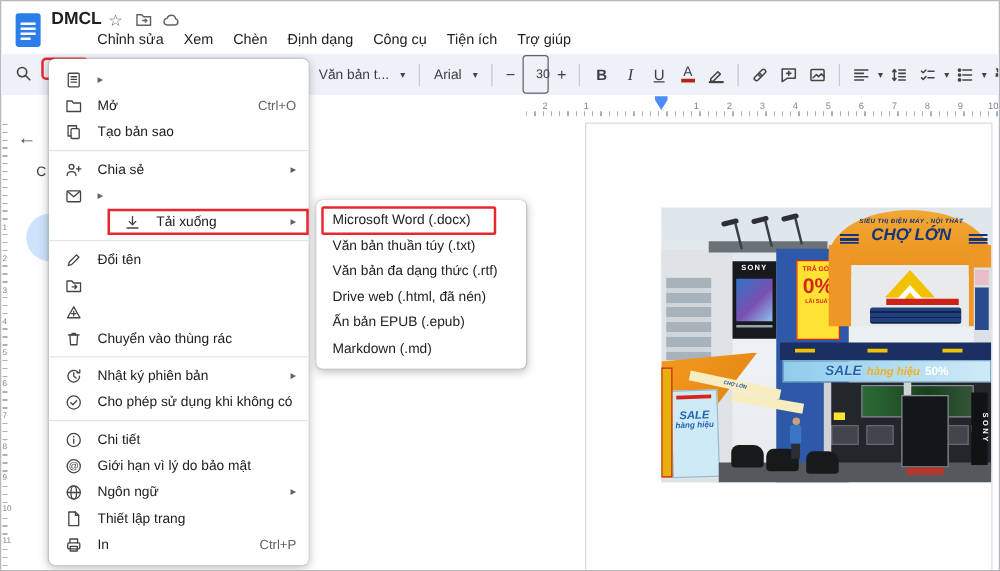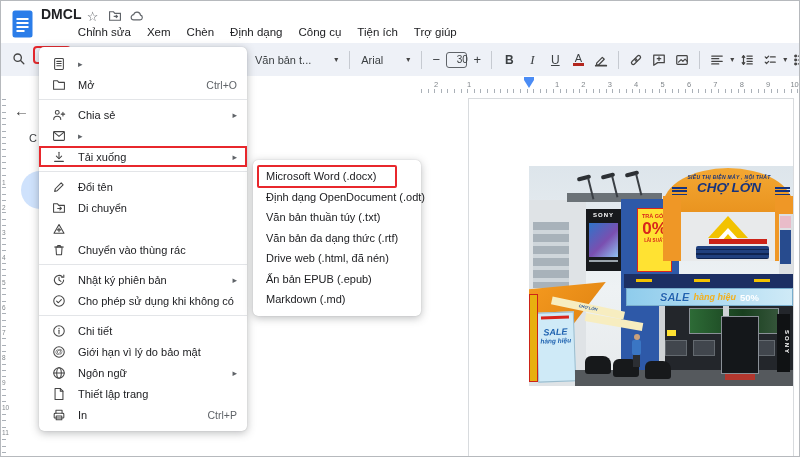--- a/index.html
+++ b/index.html
@@ -18,29 +18,29 @@
 
   .menubar { position:absolute; left:33px; top:21px; height:19px; display:flex; align-items:center; z-index:4; }
   .mb-item { font-size:11.5px; color:#202124; padding:2px 8px; border-radius:3px; cursor:default; }
   .mb-item.mb-hl { outline:2px solid var(--red,#e8272c); outline-offset:-1px;margin-top:46px; }
 
   
   .toolbar { position:absolute; left:0; top:42px; width:800px; height:33px; background:#eef1f7; z-index:2; }
   .search-ic { position:absolute; left:11px; top:51px; z-index:2; }
   .tb-cluster { position:absolute; left:250px; top:42px; height:33px; display:flex; align-items:center; gap:3px; z-index:2; color:#3c4043; font-size:11px; white-space:nowrap; }
   .tb-sep { width:1px; height:18px; background:#c6cad1; margin:0 4px; }
-  .tb-dd { display:flex; align-items:center; gap:23px; padding:0 4px; }
+  .tb-dd { display:flex; align-items:center; gap:9px; padding:0 4px; }
   .caret { font-size:8px; color:#444; }
   .tb-btn { width:20px; height:20px; display:flex; align-items:center; justify-content:center; border-radius:3px; }
   .tb-btn svg { width:14px; height:14px; stroke:#444; fill:none; stroke-width:1.4; stroke-linecap:round; stroke-linejoin:round; }
   .b-bold { font-weight:800; font-size:12px; }
   .b-italic { font-style:italic; font-family:"Liberation Serif",serif; font-size:13px; }
   .b-under { text-decoration:underline; font-size:12px; }
   .b-color { font-size:11px; line-height:10px; border-bottom:3px solid #b3261e; padding:0 2px; }
-  .size-box { width:21px; height:16px; border:1.4px solid #5f6368; border-radius:3px; display:flex; align-items:center; justify-content:center; font-size:10px;padding-left:11px; }
+  .size-box { width:21px; height:31px; border:1.4px solid #5f6368; border-radius:3px; display:flex; align-items:center; justify-content:center; font-size:10px;padding-left:11px; }
   .pm { font-size:13px; width:14px; text-align:center; }
 
   
   .hruler { position:absolute; left:400px; top:77px; width:400px; height:17px; z-index:1; }
   .hr-num { position:absolute; top:2px; font-size:7.5px; color:#80868b; transform:translateX(-50%); }
   .hr-ticks { position:absolute; left:20px; top:11px; width:378px; height:4px;
     background:repeating-linear-gradient(90deg,#aab0b7 0 1px,transparent 1px 6.6px); }
   .indent-marker { position:absolute; left:523px; top:79px; width:0; height:0; z-index:1;
     border-left:5px solid transparent; border-right:5px solid transparent; border-top:8px solid #4b8cf5; }
   .indent-marker::before { content:""; position:absolute; left:-5px; top:-11px; width:10px; height:3px; background:#4b8cf5; }
@@ -57,21 +57,21 @@
   .page { position:absolute; left:467px; top:97px; width:326px; height:420px; background:#fff; border:1px solid #d8dbde; z-index:0; }
 
   
   .file-menu { position:absolute; left:38px; top:46px; width:208px; z-index:10; background:#fff; border-radius:5px;
     box-shadow:0 2px 8px rgba(60,64,67,.35), 0 0 1px rgba(60,64,67,.3); padding:6px 0; }
   .mi { height:21px; display:flex; align-items:center; padding-right:10px; cursor:default; }
   .mi .ic { width:14px; height:14px; margin:0 12px 0 13px; stroke:#444; fill:none; stroke-width:1.2; stroke-linecap:round; stroke-linejoin:round; flex:none; }
   .mi-label { flex:1; font-size:11px; color:#202124; overflow:hidden; white-space:nowrap; }
   .mi-short { font-size:10.5px; color:#5f6368; }
   .mi-arrow { font-size:9px; color:#5f6368; }
-  .mi.hl { outline:2px solid var(--red,#e8272c); outline-offset:-2px; }
+  .mi.hl { outline:2px solid var(--red,#e8272c); outline-offset:-2px;margin-left:47px; }
   .menu-sep { height:1px; background:#e3e5e8; margin:4px 0; }
 
   .submenu { position:absolute; left:252px; top:159px; width:168px; z-index:11; background:#fff; border-radius:5px;
     box-shadow:0 2px 8px rgba(60,64,67,.35), 0 0 1px rgba(60,64,67,.3); padding:6px 0; }
   .smi { position:relative; height:20.5px; display:flex; align-items:center; padding:0 10px 0 13px; font-size:11px; color:#202124; white-space:nowrap; }
   .red-frame { position:absolute; left:4px; right:24px; top:-1px; bottom:-1px; border:2px solid var(--red,#e8272c); border-radius:2px; pointer-events:none; }
 
   
   .photo { position:absolute; left:528px; top:165px; width:264px; height:220px; overflow:hidden; z-index:1;
     background:linear-gradient(180deg,#dde5eb 0%,#eef2f4 55%,#e7eaec 100%); }
@@ -405,20 +405,27 @@
         </svg>
         <span class="mi-arrow">▸</span>
       </div>
       <div class="mi">
         <svg class="ic" viewBox="0 0 16 16">
           <path d="M1.8 3.2h4.5l1.5 1.8h6.4v7.8H1.8z"></path>
         </svg>
         <span class="mi-label">Mở</span>
         <span class="mi-short">Ctrl+O</span>
       </div>
+      <div class="mi">
+        <svg class="ic" viewBox="0 0 16 16">
+          <rect x="5.5" y="4.5" width="7.5" height="9" rx="1"></rect>
+          <path d="M10.5 4.5V1.8H2.8v9.4h2.7"></path>
+        </svg>
+        <span class="mi-label">Tạo bản sao</span>
+      </div>
       <div class="menu-sep"></div>
       <div class="mi">
         <svg class="ic" viewBox="0 0 16 16">
           <circle cx="6" cy="5" r="2.2"></circle>
           <path d="M2 13c0-2.2 1.8-3.5 4-3.5s4 1.3 4 3.5"></path>
           <line x1="12.5" y1="5" x2="12.5" y2="9"></line>
           <line x1="10.5" y1="7" x2="14.5" y2="7"></line>
         </svg>
         <span class="mi-label">Chia sẻ</span>
         <span class="mi-arrow">▸</span>
@@ -444,21 +451,20 @@
         <svg class="ic" viewBox="0 0 16 16">
           <path d="M3 13l.8-3L10.5 3.3l2.2 2.2L6 12.2 3 13z"></path>
         </svg>
         <span class="mi-label">Đổi tên</span>
       </div>
       <div class="mi">
         <svg class="ic" viewBox="0 0 16 16">
           <path d="M1.8 3.2h4.5l1.5 1.8h6.4v7.8H1.8z"></path>
           <path d="M6.5 8.5h4M9 6.8l1.8 1.7L9 10.2"></path>
         </svg>
-        <span class="mi-label">Di chuyển</span>
       </div>
       <div class="mi">
         <svg class="ic" viewBox="0 0 16 16">
           <path d="M8 2.8 13.7 12.8H2.3z"></path>
           <line x1="8" y1="7" x2="8" y2="11"></line>
           <line x1="6" y1="9" x2="10" y2="9"></line>
         </svg>
       </div>
       <div class="mi">
         <svg class="ic" viewBox="0 0 16 16">
@@ -527,23 +533,20 @@
         <span class="mi-short">Ctrl+P</span>
       </div>
     </div>
 
   <div class="submenu" id="submenu">
       <div class="smi">
         <span>Microsoft Word (.docx)</span>
         <span class="red-frame"></span>
       </div>
       <div class="smi">
-        <span>Định dạng OpenDocument (.odt)</span>
-      </div>
-      <div class="smi">
         <span>Văn bản thuần túy (.txt)</span>
       </div>
       <div class="smi">
         <span>Văn bản đa dạng thức (.rtf)</span>
       </div>
       <div class="smi">
         <span>Drive web (.html, đã nén)</span>
       </div>
       <div class="smi">
         <span>Ấn bản EPUB (.epub)</span>

